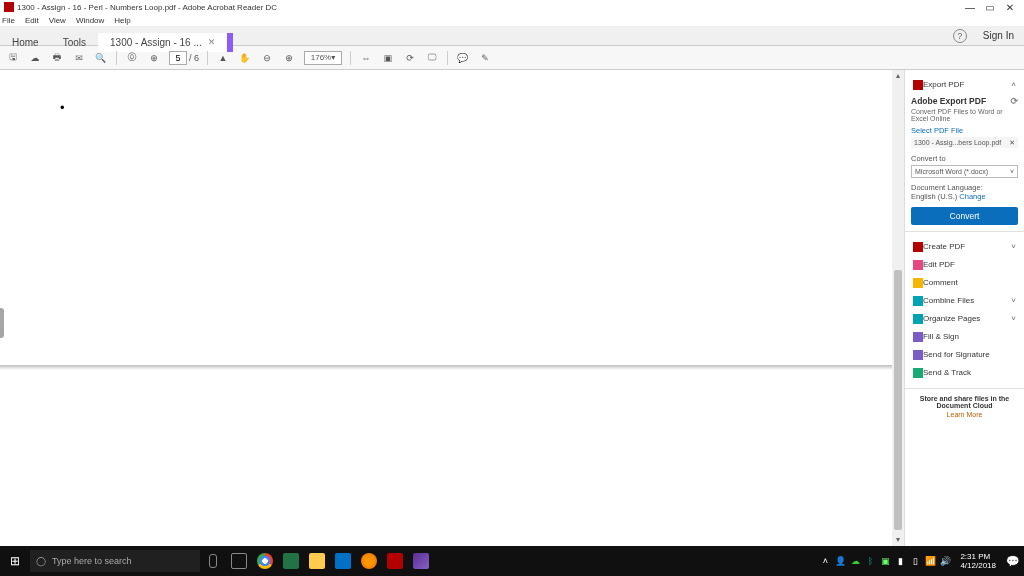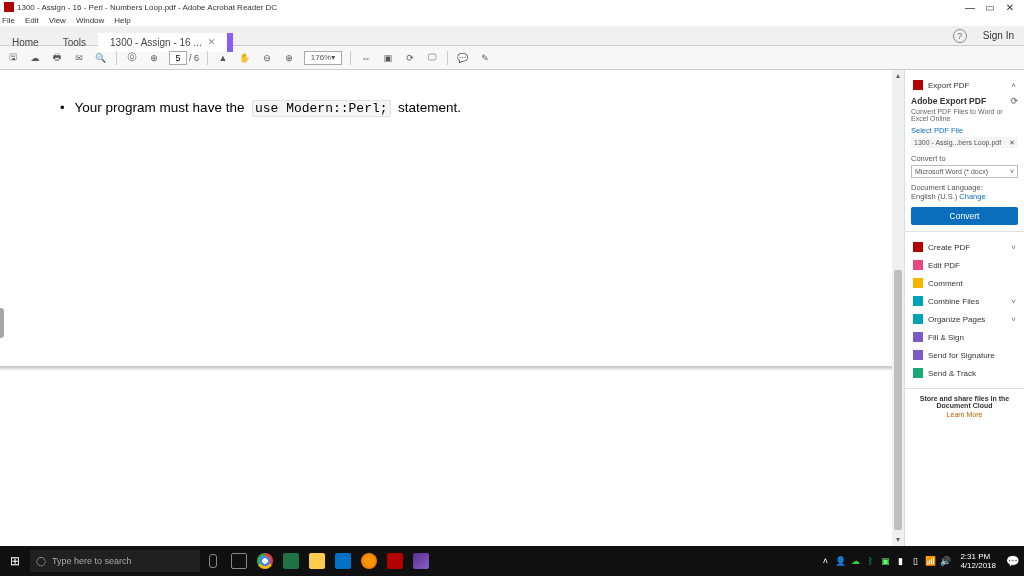--- a/index.html
+++ b/index.html
@@ -40,21 +40,21 @@
 .page .bullet .dot { margin-right: 10px; font-size: 13px; }
 .page .bullet code { font-family: "Courier New", monospace; background: #f5f5f5; padding: 0 2px; border: 1px solid #e0e0e0; border-radius: 2px; font-size: 13px; }
 .hshadow { height: 5px; background: linear-gradient(to bottom, rgba(0,0,0,0.25), transparent); margin-top: 220px; }
 .leftedge { position: absolute; left: 0; top: 238px; width: 4px; height: 30px; background: rgba(0,0,0,0.35); border-radius: 0 3px 3px 0; }
 .scrolltrack { position: absolute; right: 0; top: 0; width: 12px; height: 100%; background: #f0f0f0; }
 .scrolltrack .up, .scrolltrack .down { height: 12px; text-align: center; font-size: 8px; color: #666; line-height: 12px; }
 .scrolltrack .thumb { width: 8px; margin: 0 2px; background: #c0c0c0; height: 260px; position: absolute; top: 200px; border-radius: 2px; }
 
 
 .rpanel { width: 120px; background: #fff; border-left: 1px solid #ddd; font-size: 8px; color: #333; padding: 6px; overflow: hidden; }
-.rpanel .tool { display: flex; align-items: center; padding: 4px 2px; gap: 5px; }
+.rpanel .tool { display: flex; padding: 4px 2px; }
 .rpanel .tool .ico { width: 10px; height: 10px; }
 .rpanel .tool .chev { margin-left: auto; font-size: 8px; color: #666; }
 .rpanel .section-title { font-weight: bold; font-size: 8.5px; margin: 2px 0; display: flex; align-items: flex-start; }
 .rpanel .section-sub { font-size: 7px; color: #666; margin-bottom: 4px; }
 .rpanel .link { color: #0a6ebd; font-size: 7.5px; }
 .rpanel .filebox { background: #f5f5f5; font-size: 7px; padding: 2px 3px; margin: 2px 0 6px; color: #555; }
 .rpanel .label { font-size: 7.5px; color: #555; margin-top: 4px; }
 .rpanel .select { border: 1px solid #bbb; padding: 2px 3px; font-size: 7px; background: #fff; display: flex; justify-content: space-between; margin: 2px 0 5px; color: #555; }
 .rpanel .convertbtn { background: #0a6ebd; color: #fff; text-align: center; padding: 4px; border-radius: 2px; margin: 6px 0; font-size: 8.5px; }
 .rpanel hr { border: none; border-top: 1px solid #e0e0e0; margin: 6px -6px; }
@@ -148,25 +148,20 @@
   <span class="sep"></span>
   <span class="tbicon">💬</span>
   <span class="tbicon">✎</span>
 </div>
 
 <div class="main">
   <div class="docpane">
     <div class="page">
       <div class="bullet">
         <span class="dot">•</span>
-        <span>
-          <span>Your program must have the</span>
-          &nbsp;<code>use Modern::Perl;</code>&nbsp;
-          <span>statement.</span>
-        </span>
       </div>
     </div>
     <div class="hshadow"></div>
     <div class="leftedge"></div>
     <div class="scrolltrack">
       <div class="up">▴</div>
       <div class="thumb"></div>
       <div class="down" style="position:absolute;bottom:0;width:100%;">▾</div>
     </div>
   </div>

